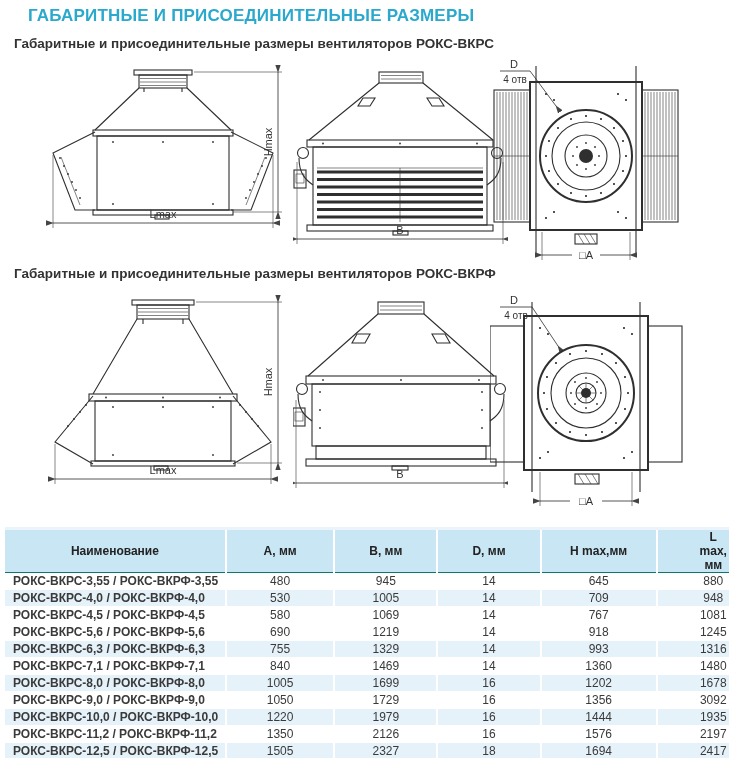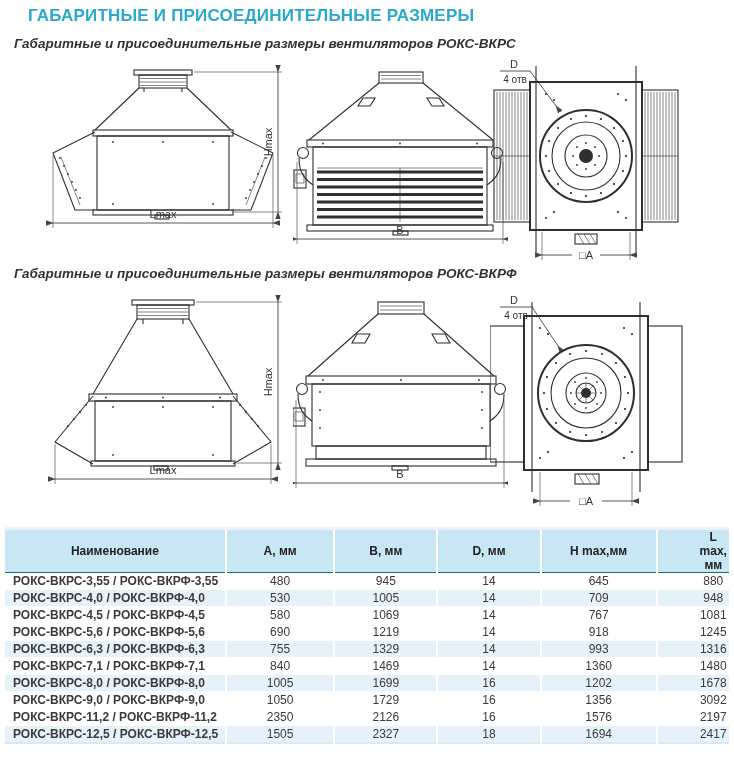--- a/index.html
+++ b/index.html
@@ -11,21 +11,21 @@
   html,body{margin:0;padding:0;}
   body{
     width:734px;height:758px;background:#fff;position:relative;overflow:hidden;
     font-family:"Liberation Sans",sans-serif;color:#333;
   }
   .page-title{
     position:absolute;left:28px;top:6px;font-size:17px;font-weight:bold;
     color:var(--accent-title);letter-spacing:.2px;
   }
   .section-heading{
-    position:absolute;left:14px;font-size:13.5px;font-weight:bold;color:#333;font-style:italic;
+    position:absolute;left:14px;font-size:13.5px;font-weight:bold;color:#333;
   }
   #heading-vkrs{top:36px;}
   #heading-vkrf{top:266px;}
   .drawing{position:absolute;}
   #dw-vkrs-front{left:16px;top:58px;}
   #dw-vkrs-louver{left:293px;top:58px;}
   #dw-vkrs-top{left:490px;top:56px;}
   #dw-vkrf-front{left:16px;top:292px;}
   #dw-vkrf-plain{left:293px;top:292px;}
   #dw-vkrf-top{left:490px;top:292px;}
@@ -317,23 +317,31 @@
         <td class="c5">1678</td>
       </tr>
       <tr>
         <td class="c0 name-col">РОКС-ВКРС-9,0 / РОКС-ВКРФ-9,0</td>
         <td class="c1">1050</td>
         <td class="c2">1729</td>
         <td class="c3">16</td>
         <td class="c4">1356</td>
         <td class="c5">3092</td>
       </tr>
+      <tr class="alt">
+        <td class="c0 name-col">РОКС-ВКРС-10,0 / РОКС-ВКРФ-10,0</td>
+        <td class="c1">1220</td>
+        <td class="c2">1979</td>
+        <td class="c3">16</td>
+        <td class="c4">1444</td>
+        <td class="c5">1935</td>
+      </tr>
       <tr>
         <td class="c0 name-col">РОКС-ВКРС-11,2 / РОКС-ВКРФ-11,2</td>
-        <td class="c1">2350</td>
+        <td class="c1">1350</td>
         <td class="c2">2126</td>
         <td class="c3">16</td>
         <td class="c4">1576</td>
         <td class="c5">2197</td>
       </tr>
       <tr class="alt">
         <td class="c0 name-col">РОКС-ВКРС-12,5 / РОКС-ВКРФ-12,5</td>
         <td class="c1">1505</td>
         <td class="c2">2327</td>
         <td class="c3">18</td>

